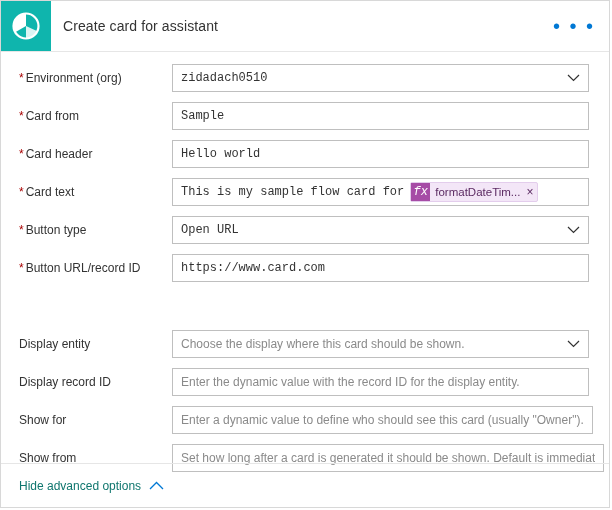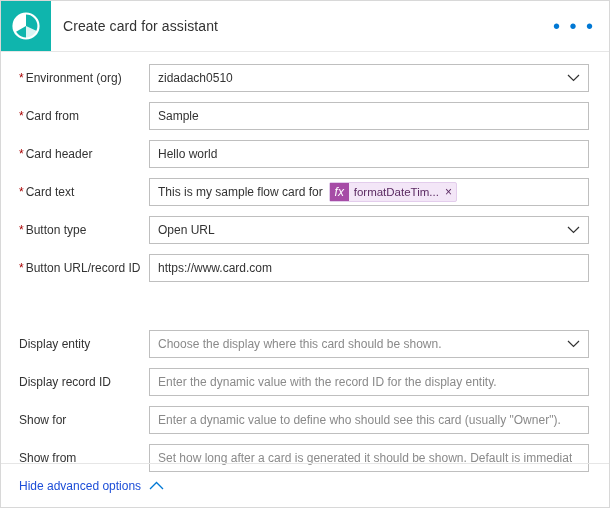--- a/index.html
+++ b/index.html
@@ -58,20 +58,21 @@
   }
   
   .form {
     padding: 12px 20px 0 8px;
   }
   .row {
     display: flex;
     align-items: center;
     margin-bottom: 10px;
     min-height: 28px;
+    gap: 23px;
   }
   .label {
     width: 140px;
     flex: 0 0 140px;
     font-size: 12px;
     color: #333333;
     padding-left: 10px;
     box-sizing: border-box;
     white-space: nowrap;
   }
@@ -89,20 +90,21 @@
     display: flex;
     align-items: center;
     padding: 0 8px;
     font-size: 12px;
   }
   .field .value {
     color: #333333;
     white-space: nowrap;
     overflow: hidden;
     text-overflow: clip;
+    font-family: Liberation Mono, monospace;
   }
   .field .placeholder {
     color: #8a8a8a;
     white-space: nowrap;
     overflow: hidden;
   }
   .dropdown-field {
     padding-right: 30px;
   }
   .chev {
@@ -128,21 +130,21 @@
     padding: 0 4px 0 0;
     max-width: 160px;
     box-sizing: border-box;
   }
   .token .fx {
     width: 19px;
     height: 18px;
     background: #a64ca6;
     color: #ffffff;
     font-style: italic;
-    font-family: Liberation Sans, sans-serif;
+    font-family: Liberation Mono, monospace;
     font-size: 12px;
     display: flex;
     align-items: center;
     justify-content: center;
     margin-right: 5px;
     flex: 0 0 auto;
   }
   .token .token-label {
     color: #5b2a62;
     font-size: 11.5px;
@@ -168,21 +170,21 @@
     border-top: 1px solid #e6e6e6;
     display: flex;
     align-items: center;
     padding-left: 18px;
     box-sizing: border-box;
   }
   .advanced-toggle {
     display: flex;
     align-items: center;
     gap: 8px;
-    color: #1d4ed8;
+    color: #0f766e;
     font-size: 12px;
     cursor: pointer;
   }
   .advanced-toggle .caret {
     color: #0078d4;
   }
 </style>
 </head>
 <body>
 

